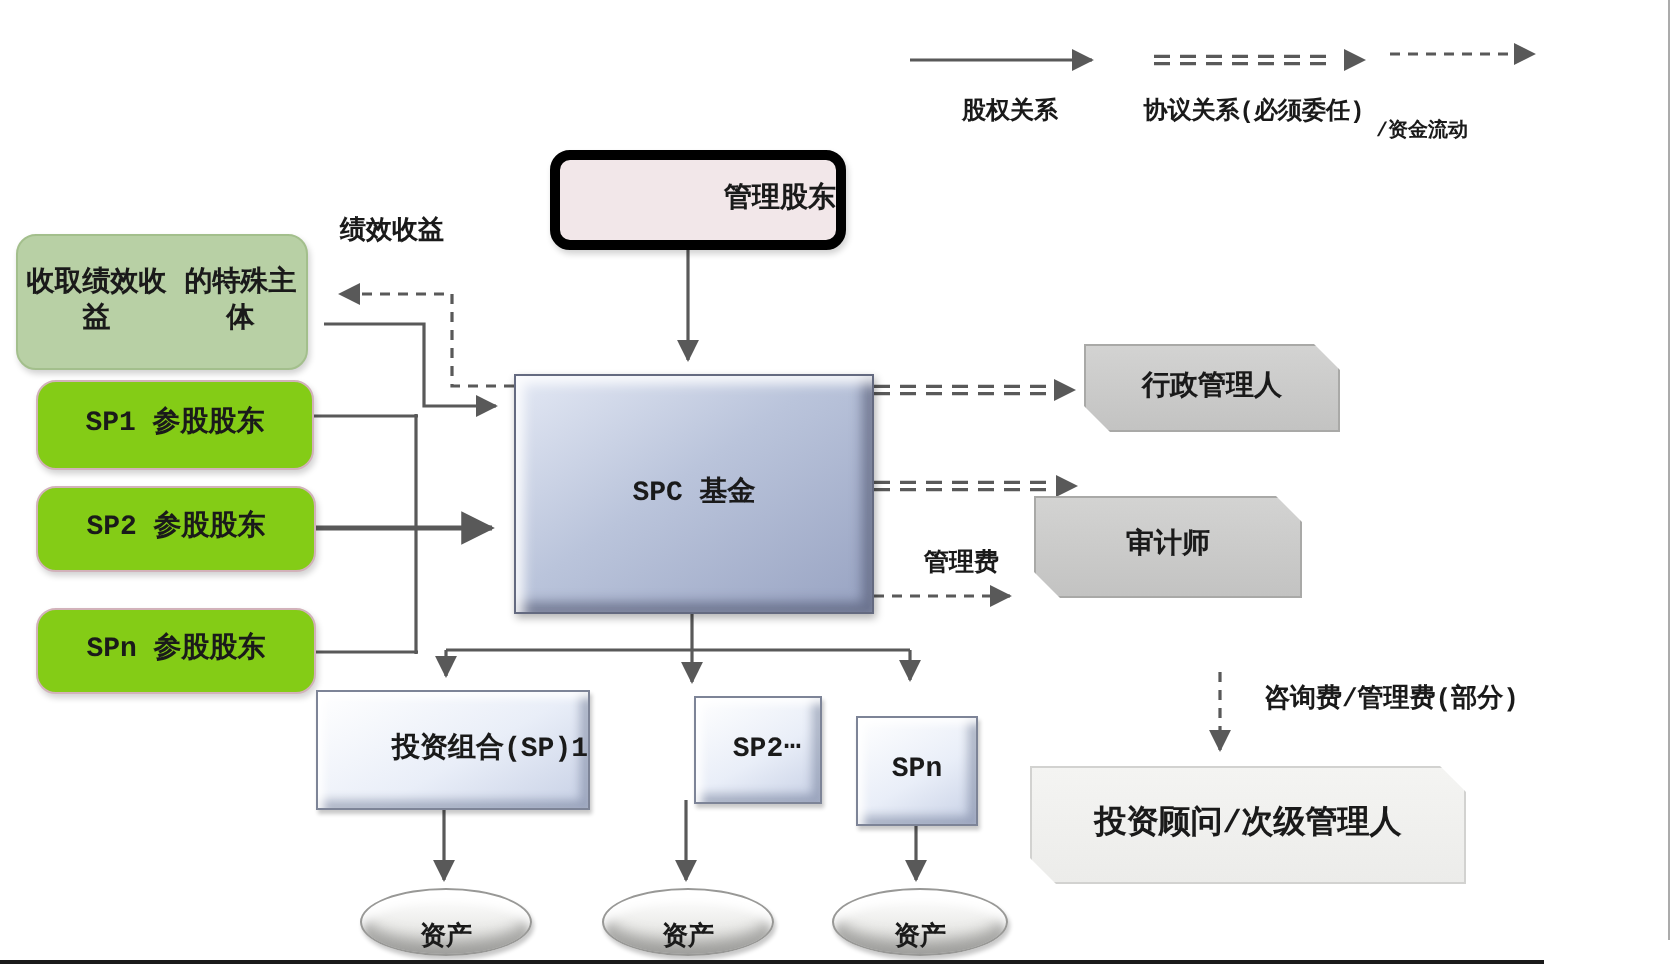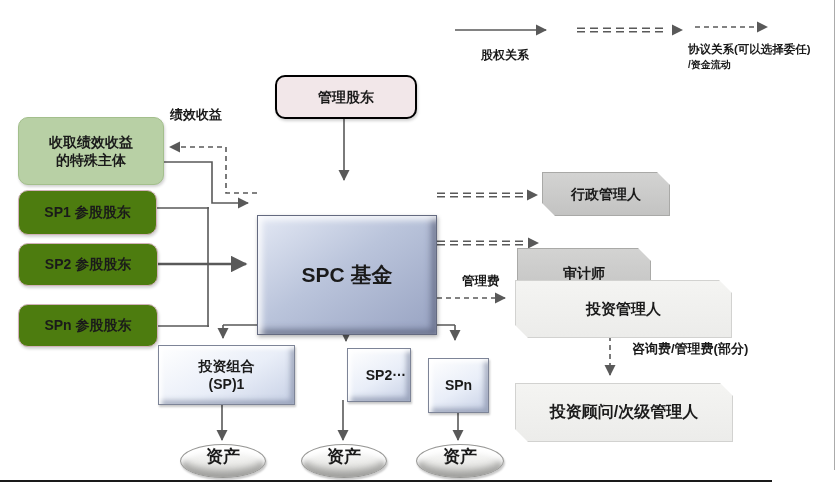--- a/index.html
+++ b/index.html
@@ -1,53 +1,52 @@
 <!DOCTYPE html>
 <html><head>
 <meta charset="utf-8">
 <style>
   html,body{margin:0;padding:0;background:#ffffff;}
   #canvas{
     position:relative;width:839px;height:484px;background:#ffffff;overflow:hidden;
-    font-family:Liberation Sans, sans-serif;color:#1a1a1a;
+    font-family:Liberation Mono, monospace;color:#1a1a1a;
   }
   svg.wires{position:absolute;left:0;top:0;width:839px;height:484px;z-index:1;}
   .node{
     position:absolute;z-index:2;display:flex;align-items:center;justify-content:center;
     text-align:center;font-weight:bold;line-height:1.3;
   }
   
   .r{border-radius:10px;box-shadow:1px 2px 3px rgba(0,0,0,.18);}
-  .palepink{background:#f2e7e9;border:2px solid #000000;}
-  .pink{background:#4d7c0f;border:1px solid #d2b2ba;}
+  .palepink{background:#f2e7e9;border:5px solid #000000;justify-content:flex-end;}
+  .pink{background:#84cc16;border:1px solid #d2b2ba;}
   .green{background:#b8d0a5;border:1px solid #a3bf8c;}
   
   .spc{
     background:linear-gradient(145deg,#e3e8f4 0%,#bac4db 45%,#98a3c2 100%);
     border:1px solid #646a80;
     box-shadow:inset 4px 4px 6px rgba(255,255,255,.85),inset -5px -5px 6px rgba(70,75,100,.55),1px 2px 4px rgba(0,0,0,.3);
-    font-size:21px;
-    margin-top:28px;
+    font-size:14px;
   }
   .spbox{
     background:linear-gradient(150deg,#ffffff 0%,#e9eef8 55%,#c7d0e5 100%);
     border:1px solid #7d8497;
     box-shadow:inset 3px 3px 4px rgba(255,255,255,.9),inset -4px -4px 5px rgba(100,110,140,.45),1px 2px 2px rgba(0,0,0,.22);
   }
   
   .snip{
     clip-path:polygon(0 0,calc(100% - 13px) 0,100% 13px,100% 100%,13px 100%,0 calc(100% - 13px));
   }
   .graybox{background:linear-gradient(180deg,#d3d3d2 0%,#c3c3c2 100%);border:1px solid #a9a9a7;}
   .lightbox{background:linear-gradient(180deg,#f4f4f2 0%,#ececea 100%);border:1px solid #d2d2d0;}
   .shadowed{filter:drop-shadow(1px 2px 2px rgba(0,0,0,.18));}
   
   .asset{
-    position:absolute;z-index:2;display:flex;align-items:flex-start;justify-content:center;
-    border-radius:50%;font-weight:bold;font-size:17px;
+    position:absolute;z-index:2;display:flex;align-items:flex-end;justify-content:center;
+    border-radius:50%;font-weight:bold;font-size:13px;
     background:linear-gradient(180deg,#ffffff 8%,#ececea 55%,#cfcfcc 100%);
     border:1px solid #989896;
     box-shadow:inset 0 5px 5px rgba(255,255,255,.95),inset 0 -6px 7px rgba(110,110,108,.5),1px 2px 2px rgba(0,0,0,.22);
   }
   .lbl{position:absolute;z-index:3;font-weight:bold;white-space:nowrap;}
   .legend-lbl{font-size:12px;}
   .f14{font-size:14px;}
   .f13{font-size:13px;}
   .f15{font-size:15px;}
   .f16{font-size:16px;}
@@ -101,28 +100,28 @@
       <path d="M437,244.8 H526" stroke-dasharray="8,5"></path>
     </g>
     <g fill="#595959" stroke="none">
       <polygon points="527,189.5 538,195 527,200.5"></polygon>
       <polygon points="528,237.5 539,243 528,248.5"></polygon>
       <polygon points="672,24.5 683,30 672,35.5"></polygon>
     </g>
   </svg>
 
   <div class="lbl legend-lbl" style="left:455px;top:47px;width:100px;text-align:center;">股权关系</div>
-  <div class="lbl" style="left:688px;top:42px;font-size:11.5px;">协议关系(可以选择委任)</div>
+  <div class="lbl legend-lbl" style="left:562px;top:47px;width:130px;text-align:center;">协议关系(必须委任)</div>
   <div class="lbl" style="left:688px;top:58px;font-size:10px;">/资金流动</div>
 
   <div class="node r palepink f14" style="left:275px;top:75px;width:138px;height:40px;">
     <span>管理股东</span>
   </div>
 
-  <div class="node r green f14" style="left:18px;top:117px;width:144px;height:66px;flex-direction:column;align-items:center;">
+  <div class="node r green f14" style="left:8px;top:117px;width:144px;height:66px;align-items:center;">
     <span>收取绩效收益</span>
     <span>的特殊主体</span>
   </div>
 
   <div class="node r pink f14" style="left:18px;top:190px;width:137px;height:43px;">
     <span>SP1 参股股东</span>
   </div>
 
   <div class="node r pink f14" style="left:18px;top:243px;width:138px;height:41px;">
     <span>SP2 参股股东</span>
@@ -137,29 +136,26 @@
   </div>
 
   <div class="node snip graybox f14 shadowed" style="left:542px;top:172px;width:126px;height:42px;">
     <span>行政管理人</span>
   </div>
 
   <div class="node snip graybox f14 shadowed" style="left:517px;top:219px;width:132px;height:49px;margin-top:29px;">
     <span>审计师</span>
   </div>
 
-  <div class="node snip lightbox f15 shadowed" style="left:515px;top:280px;width:215px;height:56px;">
-    <span>投资管理人</span>
-  </div>
 
   <div class="node snip lightbox f16 shadowed" style="left:515px;top:383px;width:216px;height:57px;">
     <span>投资顾问/次级管理人</span>
   </div>
 
-  <div class="node spbox f14" style="left:158px;top:345px;width:135px;height:58px;flex-direction:column;">
+  <div class="node spbox f14" style="left:158px;top:345px;width:135px;height:58px;flex-direction:row;justify-content:flex-end;">
     <span>投资组合</span>
     <span>(SP)1</span>
   </div>
 
   <div class="node spbox f14" style="left:315px;top:348px;width:62px;height:52px;margin-left:32px;">
     <span>SP2</span>
   </div>
 
   <div class="lbl f14" style="left:392px;top:363px;">…</div>
 

